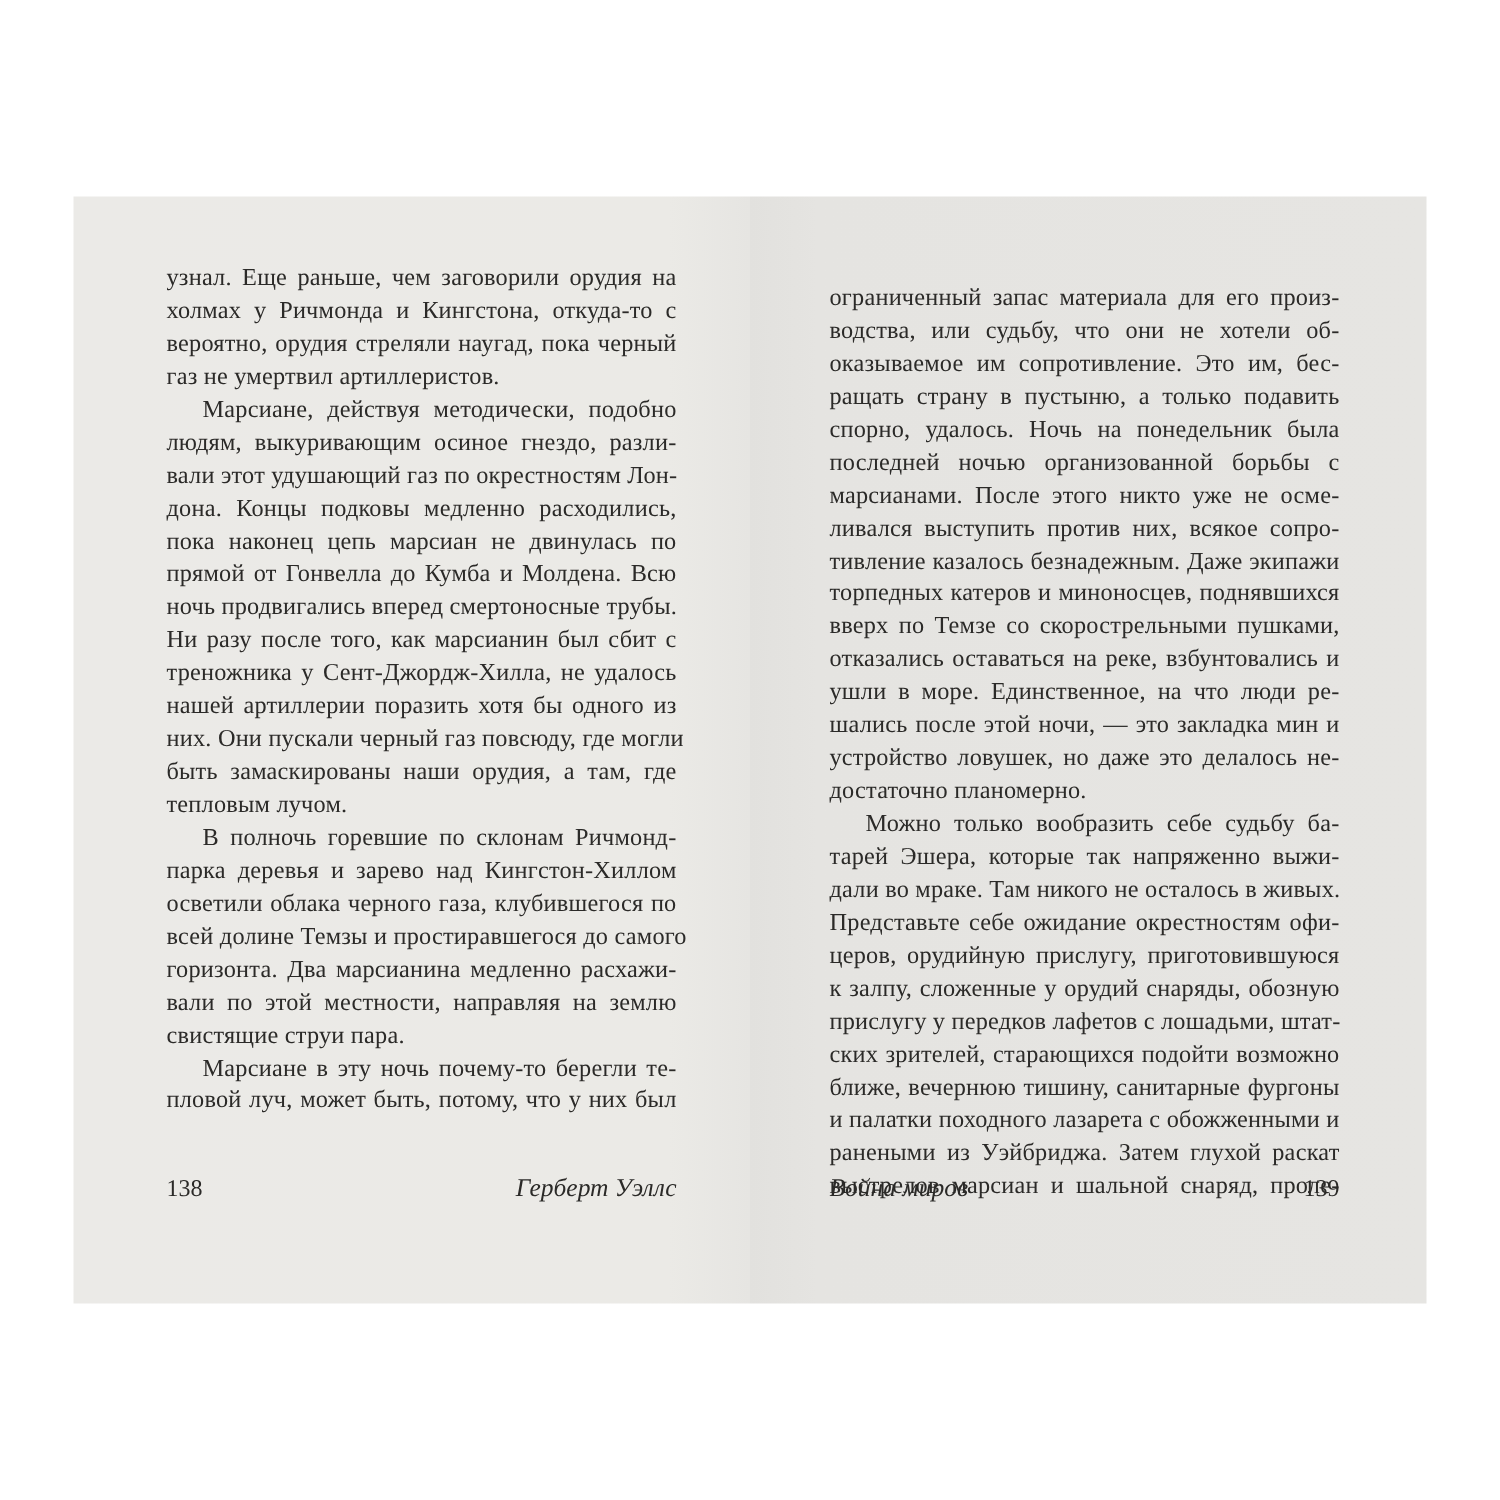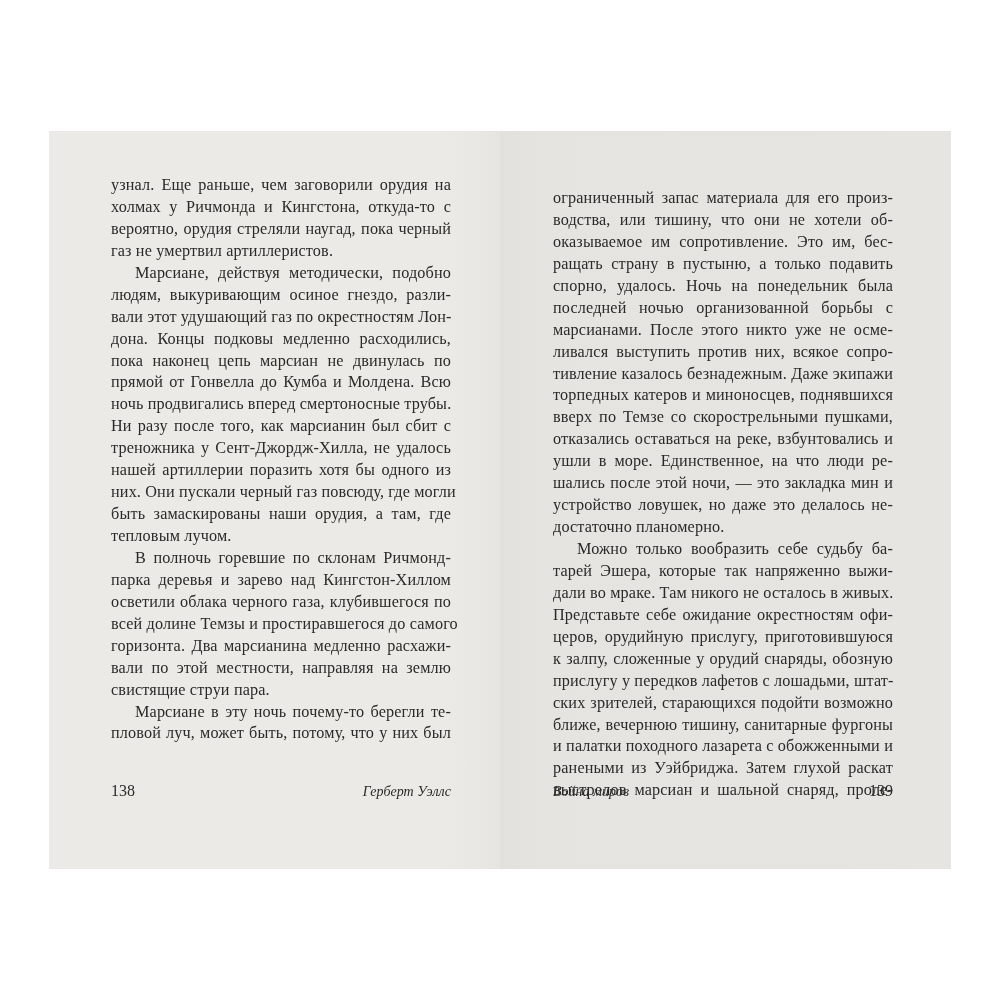--- a/index.html
+++ b/index.html
@@ -74,21 +74,21 @@
       justify-content: space-between;
       align-items: baseline;
     }
     .page.left .footer { left: 62px; }
     .page.right .footer { left: 53px; }
     .folio {
       font-size: 16px;
     }
     .running-head {
       font-style: italic;
-      font-size: 14px;
+      font-size: 17px;
     }
   </style>
 </head>
 <body>
 
 <div class="spread">
 
   <div class="page left">
     <div class="text-block" id="left-text">
         <span class="line">узнал. Еще раньше, чем заговорили орудия на</span>
@@ -120,21 +120,21 @@
       </div>
     <div class="footer">
       <span class="folio">138</span>
       <span class="running-head">Герберт Уэллс</span>
     </div>
   </div>
 
   <div class="page right">
     <div class="text-block" id="right-text">
         <span class="line">ограниченный запас материала для его произ-</span>
-        <span class="line">водства, или тишину, что они не хотели об-</span>
+        <span class="line">водства, или судьбу, что они не хотели об-</span>
         <span class="line">оказываемое им сопротивление. Это им, бес-</span>
         <span class="line">ращать страну в пустыню, а только подавить</span>
         <span class="line">спорно, удалось. Ночь на понедельник была</span>
         <span class="line">последней ночью организованной борьбы с</span>
         <span class="line">марсианами. После этого никто уже не осме-</span>
         <span class="line">ливался выступить против них, всякое сопро-</span>
         <span class="line">тивление казалось безнадежным. Даже экипажи</span>
         <span class="line">торпедных катеров и миноносцев, поднявшихся</span>
         <span class="line">вверх по Темзе со скорострельными пушками,</span>
         <span class="line">отказались оставаться на реке, взбунтовались и</span>

